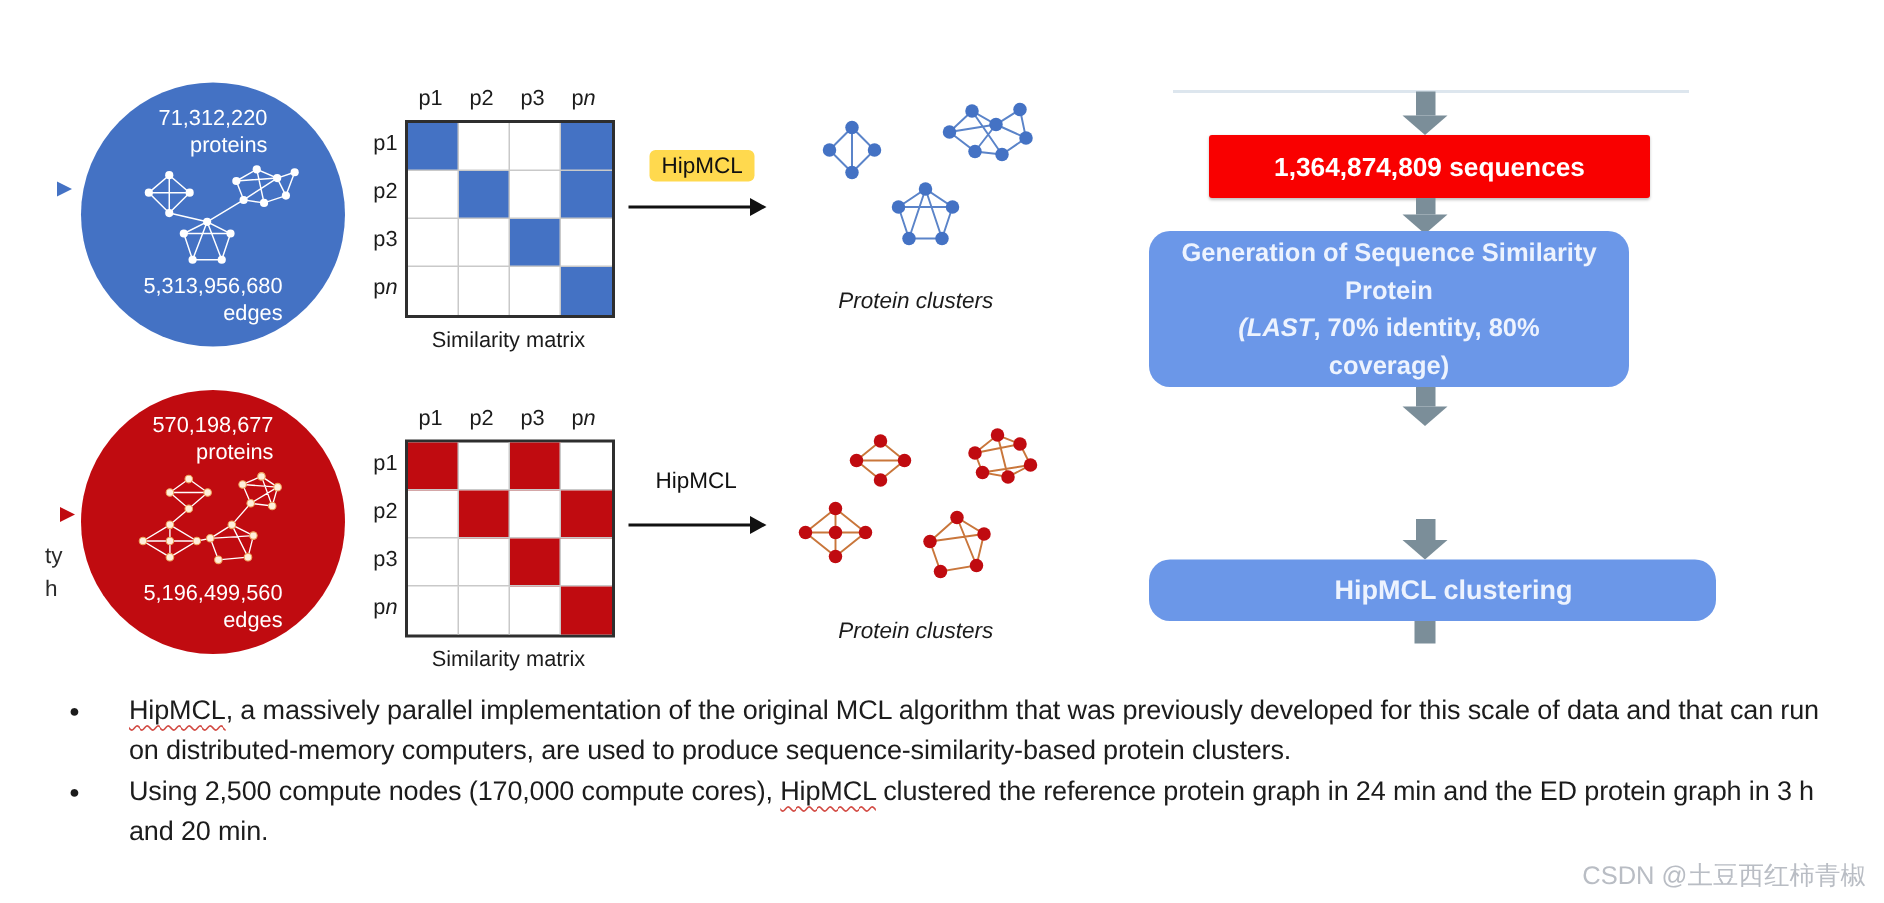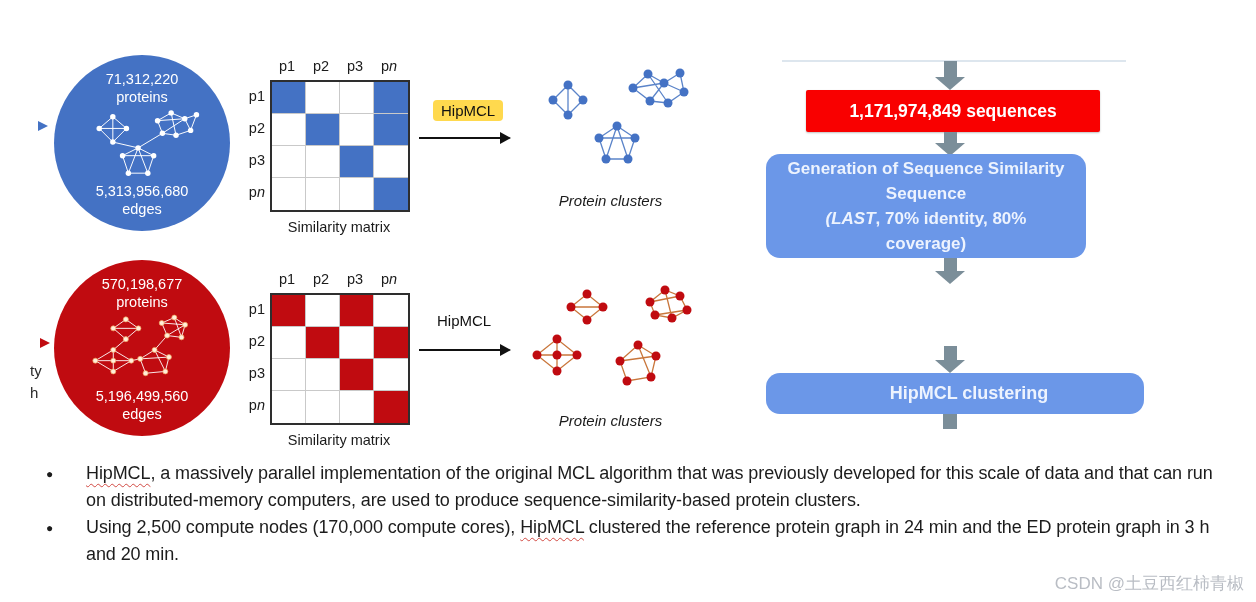--- a/index.html
+++ b/index.html
@@ -2,21 +2,21 @@
 <html><head>
 <meta charset="utf-8">
 <style>
   html,body{margin:0;padding:0;background:#ffffff;}
   .stage{position:relative;width:1256px;height:602px;background:#fff;overflow:hidden;
          font-family:"Liberation Sans", sans-serif;color:#1b1b1b;}
 
   
   .bigcircle{position:absolute;width:176px;height:176px;border-radius:50%;
      display:flex;flex-direction:column;align-items:center;justify-content:space-between;
-     padding:15px 0 13px;box-sizing:border-box;color:#fff;text-align:center;}
+     padding:15px 0 13px;box-sizing:border-box;color:#fff;text-align:right;}
   .circle-blue{background:var(--blue);}
   .circle-red{background:var(--dark_red);}
   .bigcircle .t{font-size:14.5px;line-height:18px;}
   svg.net{width:122px;height:70px;display:block;}
   .net path{fill:none;stroke:#fff;stroke-width:1;}
   .net circle{fill:#fff;}
   .net-red circle{fill:#FFEFDB;stroke:#EFA35C;stroke-width:0.8;}
 
   .ptr{position:absolute;width:0;height:0;border-top:5px solid transparent;border-bottom:5px solid transparent;}
   .ptr-blue{border-left:10px solid var(--blue);}
@@ -297,29 +297,29 @@
       <circle cx="104" cy="98" r="4.5"></circle>
   </svg>
   <div class="caption" style="left:523px;top:412px;width:175px;">Protein clusters</div>
 
   <div class="faintline"></div>
 
   <div class="varrow" style="top:61px;height:29px;">
     <div class="varrow-stem"></div>
       <div class="varrow-head"></div>
   </div>
-  <div class="fbox fc-red" style="left:806px;top:90px;width:294px;height:42px;line-height:42px;font-size:17.5px;">1,171,974,849 sequences</div>
+  <div class="fbox fc-red" style="left:806px;top:90px;width:294px;height:42px;line-height:42px;font-size:17.5px;">1,364,874,809 sequences</div>
 
   <div class="varrow" style="top:132px;height:24px;">
     <div class="varrow-stem"></div>
       <div class="varrow-head"></div>
   </div>
   <div class="fbox fc-blue" style="left:766px;top:154px;width:320px;height:104px;font-size:17px;line-height:25px;padding-top:2px;">
     <span class="ln">Generation of Sequence Similarity</span>
-    <span class="ln">Sequence</span>
+    <span class="ln">Protein</span>
     <span class="ln"><i>(LAST</i><span>, 70% identity, 80%</span></span>
     <span class="ln">coverage)</span>
   </div>
 
   <div class="varrow" style="top:258px;height:26px;">
     <div class="varrow-stem"></div>
       <div class="varrow-head"></div>
   </div>
 
   <div class="varrow" style="top:346px;height:27px;">

